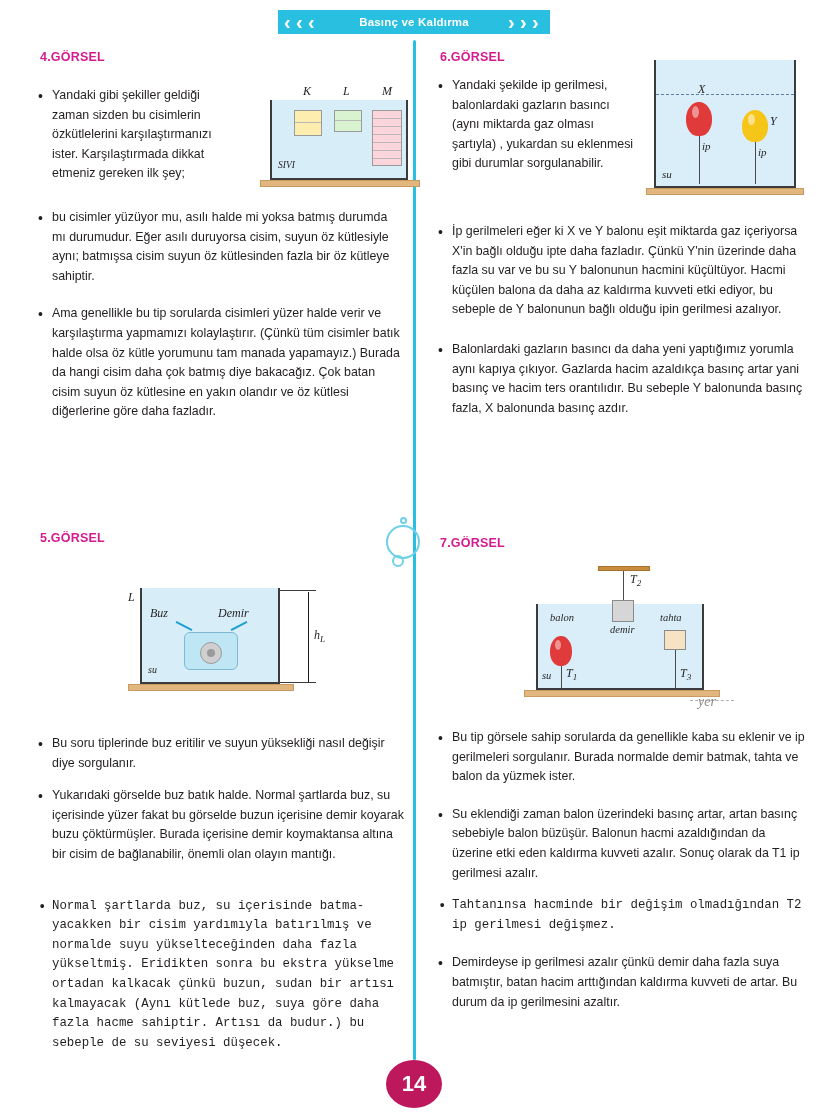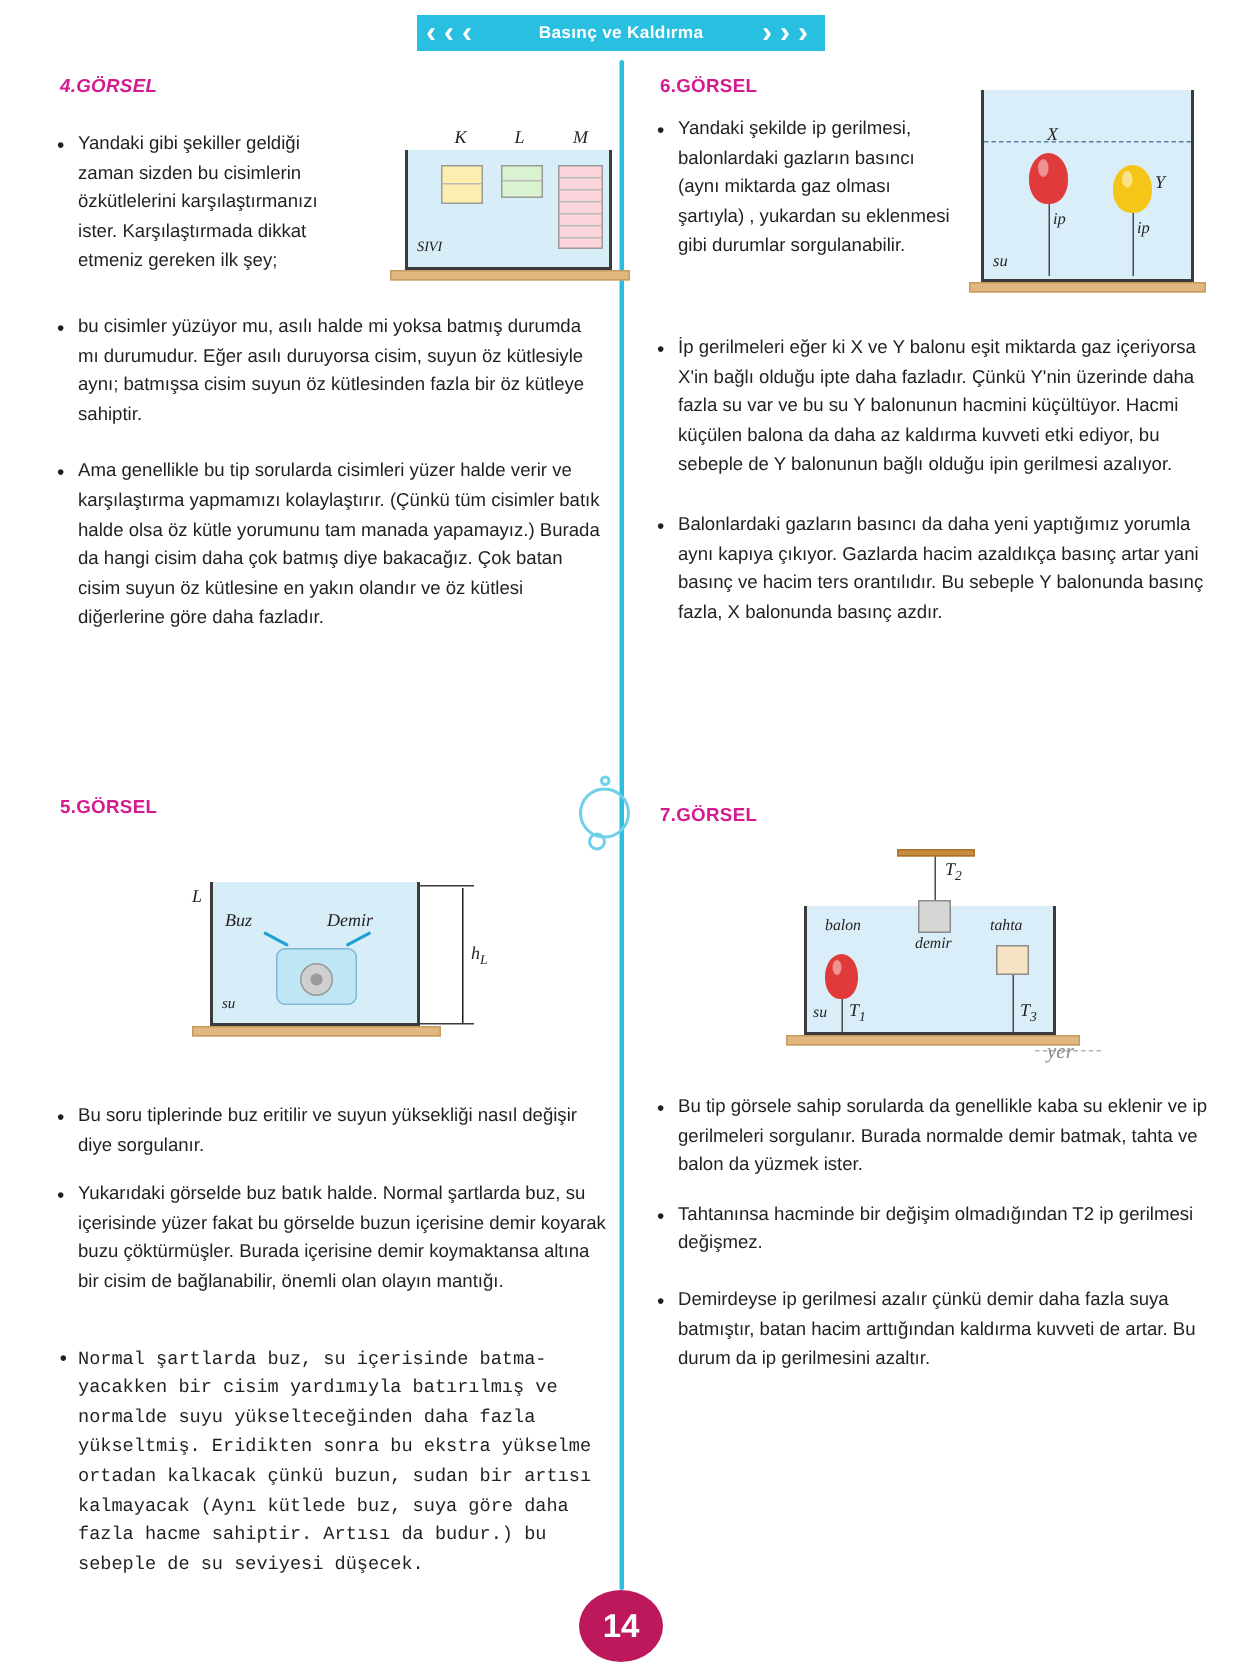--- a/index.html
+++ b/index.html
@@ -204,21 +204,21 @@
   <div class="header-title">Basınç ve Kaldırma</div>
   <div class="chev chev-r1 chev-white">›</div>
   <div class="chev chev-r2 chev-white">›</div>
   <div class="chev chev-r3 chev-white">›</div>
 </div>
 
 <div class="v-divider"></div>
 
 <div class="col col-left">
 
-  <div style="position:absolute; top:50px; left:4px;font-style:italic;" class="section-title">4.GÖRSEL</div>
+  <div style="position:absolute; top:50px; left:4px;" class="section-title">4.GÖRSEL</div>
 
   <ul class="bullets" style="position:absolute; top:86px; left:0; width:200px;">
     <li>Yandaki gibi şekiller geldiği zaman sizden bu cisimlerin özkütlelerini karşılaştırmanızı ister. Karşılaştırmada dikkat etmeniz gereken ilk şey;</li>
   </ul>
 
   <ul class="bullets" style="position:absolute; top:208px; left:0; width:368px;">
     <li class="nobullet">bu cisimler yüzüyor mu, asılı halde mi yoksa batmış durumda mı durumudur. Eğer asılı duruyorsa cisim, suyun öz kütlesiyle aynı; batmışsa cisim suyun öz kütlesinden fazla bir öz kütleye sahiptir.</li>
     <li style="margin-top:18px;">Ama genellikle bu tip sorularda cisimleri yüzer halde verir ve karşılaştırma yapmamızı kolaylaştırır. (Çünkü tüm cisimler batık halde olsa öz kütle yorumunu tam manada yapamayız.) Burada da hangi cisim daha çok batmış diye bakacağız. Çok batan cisim suyun öz kütlesine en yakın olandır ve öz kütlesi diğerlerine göre daha fazladır.</li>
   </ul>
 
@@ -343,21 +343,22 @@
     <div class="wbox" style="left:170px; top:72px; width:22px; height:20px; background:#f6e3c3;"></div>
     <div class="string" style="left:181px; top:92px; height:38px;"></div>
     <div class="fig-label" style="left:166px; top:54px; font-size:10.5px;text-align:center;">tahta</div>
     <div class="fig-label" style="left:186px; top:108px;"><span>T</span><sub>3</sub></div>
 
     <div class="fig-label" style="left:48px; top:112px; font-size:10.5px;">su</div>
   </div>
 
   <ul class="bullets" style="position:absolute; top:728px; left:0; width:372px;">
     <li>Bu tip görsele sahip sorularda da genellikle kaba su eklenir ve ip gerilmeleri sorgulanır. Burada normalde demir batmak, tahta ve balon da yüzmek ister.</li>
-    <li style="margin-top:6px;">Tahtanınsa hacminde bir değişim olmadığından T2 ip gerilmesi değişmez.</li>
+    <li style="margin-top:18px;">Su eklendiği zaman balon üzerindeki basınç artar, artan basınç sebebiyle balon büzüşür. Balonun hacmi azaldığından da üzerine etki eden kaldırma kuvveti azalır. Sonuç olarak da  T1 ip gerilmesi azalır.</li>
+    <li style="margin-top:6px;font-family:Liberation Mono, monospace;">Tahtanınsa hacminde bir değişim olmadığından T2 ip gerilmesi değişmez.</li>
     <li style="margin-top:18px;">Demirdeyse ip gerilmesi azalır çünkü demir daha fazla suya batmıştır, batan hacim arttığından kaldırma kuvveti de artar. Bu durum da ip gerilmesini azaltır.</li>
   </ul>
 </div>
 
 <div class="page-number-wrap">
   <div class="page-circle">
     <span>14</span>
   </div>
 </div>
 

